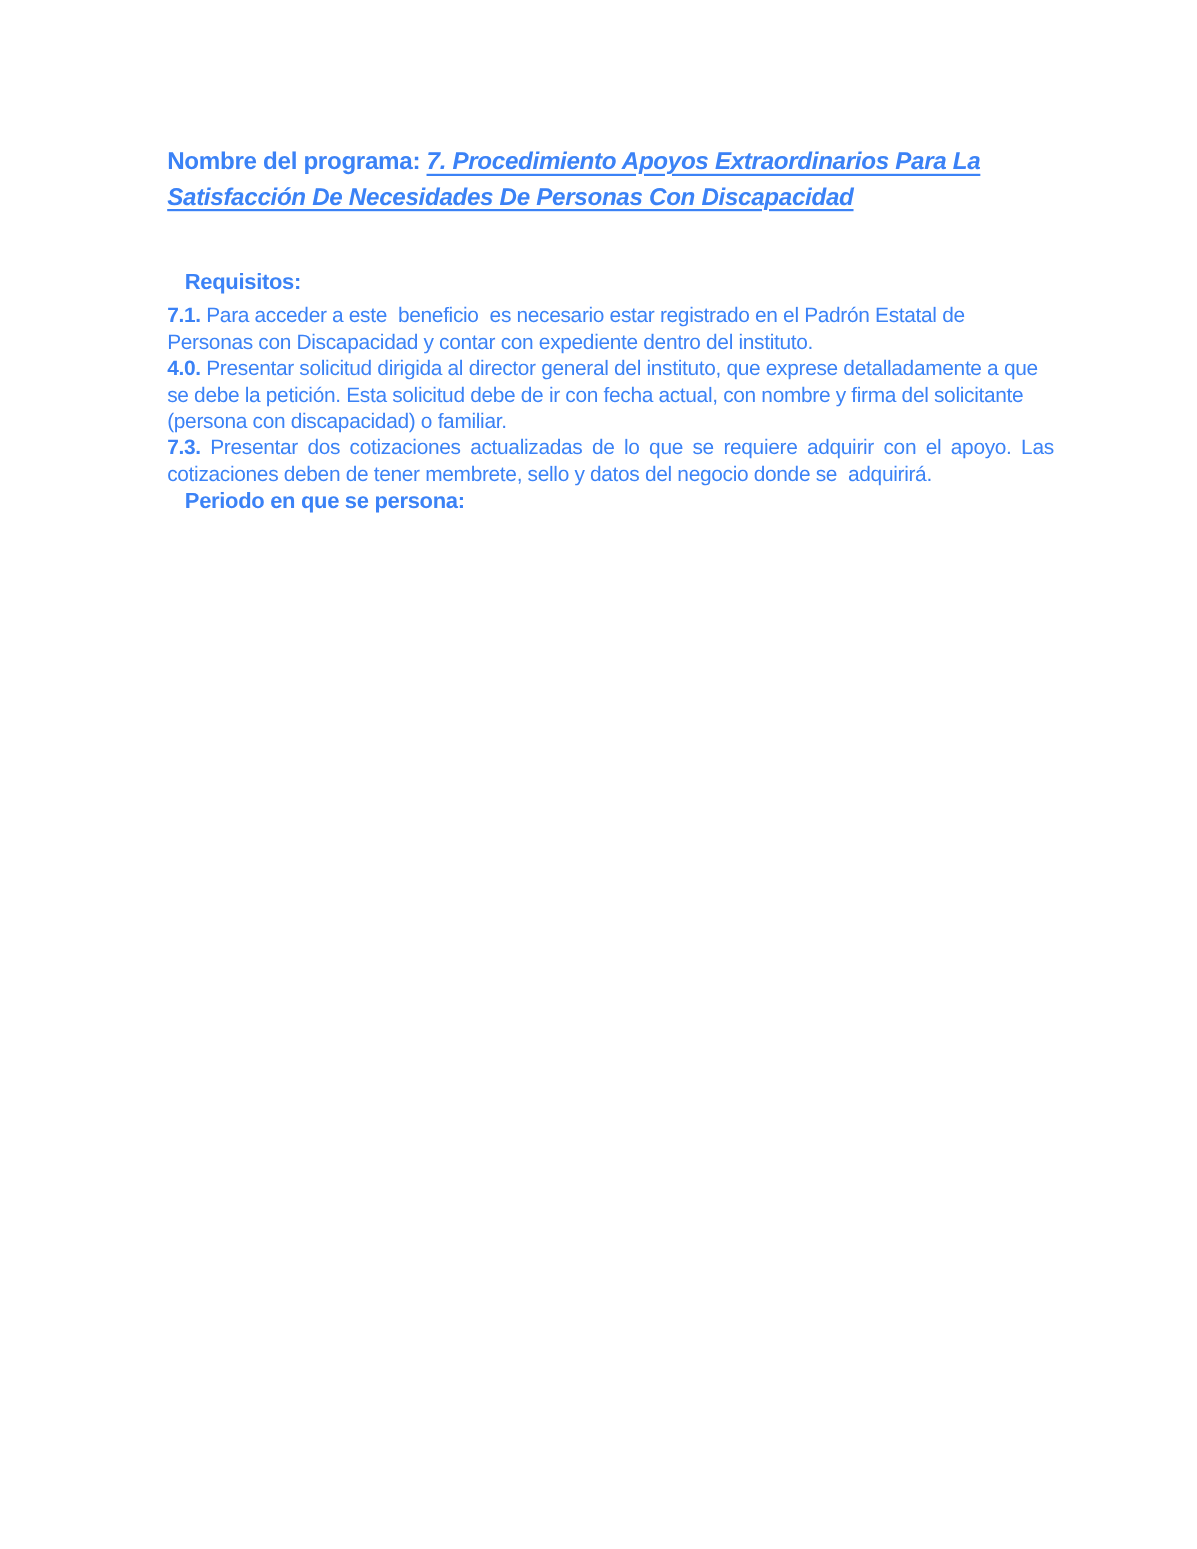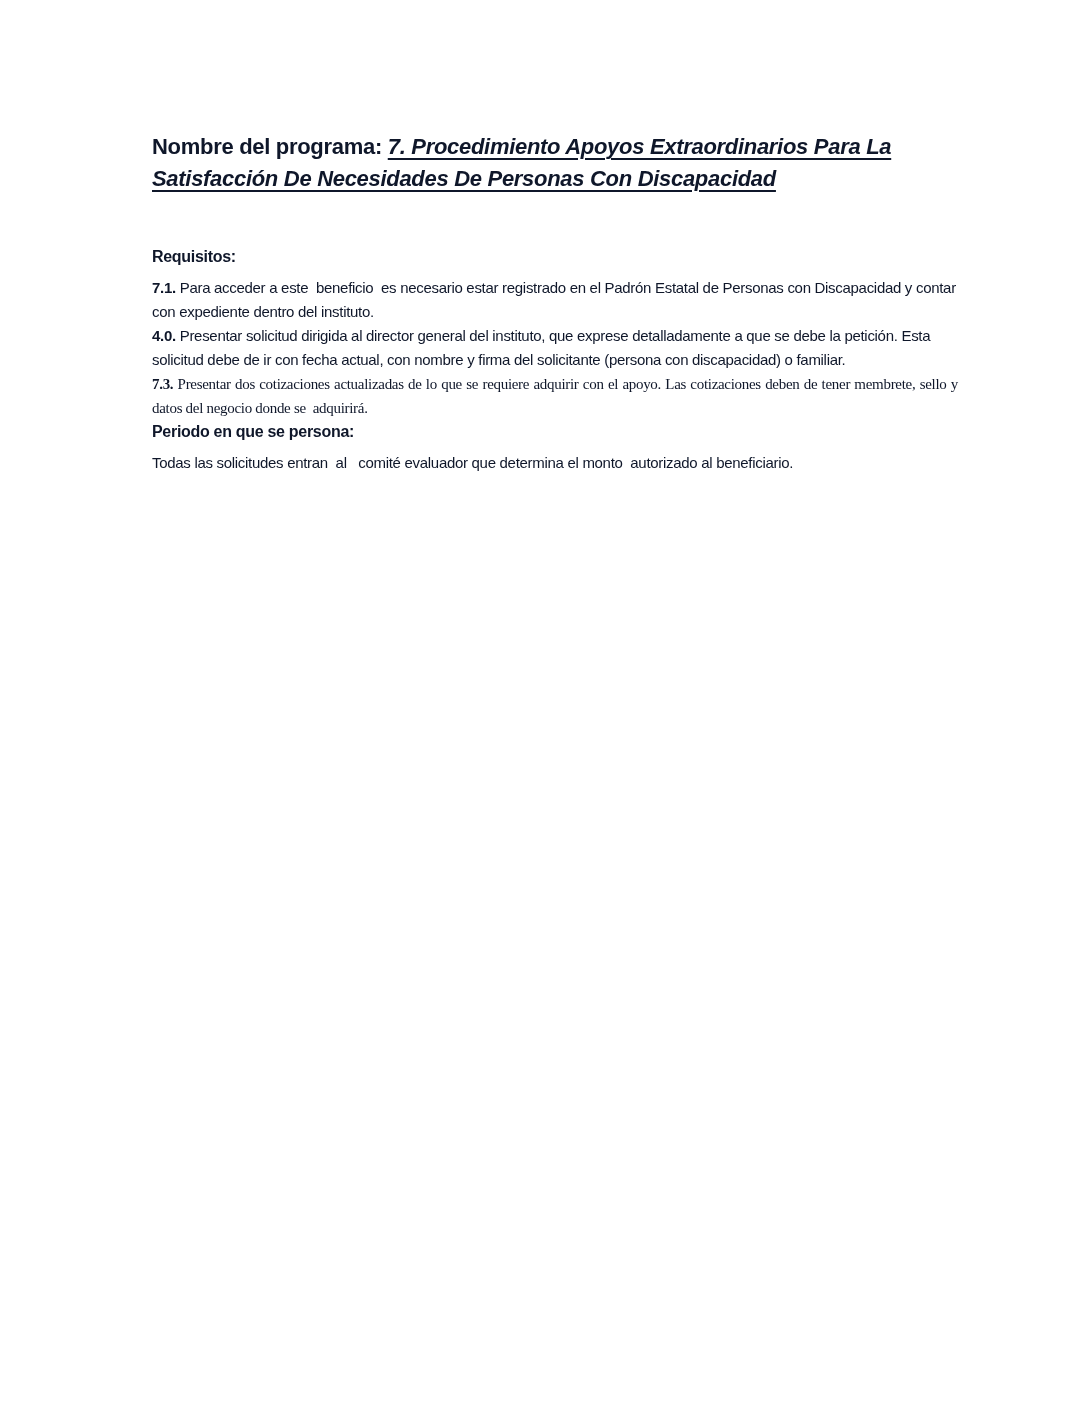--- a/index.html
+++ b/index.html
@@ -9,64 +9,63 @@
     width: 1088px;
     height: 1408px;
     overflow: hidden;
   }
   .doc {
     box-sizing: border-box;
     width: 1088px;
     height: 1068px;
     padding: 131px 130px 0 152px;
     font-family: "Liberation Sans", sans-serif;
-    color: #0f172a;
+    color: #3b82f6;
     letter-spacing: -0.3px;
   }
   .title {
     font-size: 22px;
     line-height: 32px;
     font-weight: bold;
     margin: 0 0 50px 0;
   }
   .title .program {
     font-style: italic;
     text-decoration: underline;
     text-decoration-thickness: 2px;
     text-underline-offset: 4px;
   }
   h2.heading {
-    font-size: 16px;
+    font-size: 20px;
     line-height: 24px;
     font-weight: bold;
-    margin: 0 0 7px 0;
+    margin: 0 0 7px 16px;
   }
   p.body {
-    font-size: 15px;
+    font-size: 19px;
     line-height: 24px;
     margin: 0;
   }
   p.body .num {
     font-weight: bold;
   }
   .mb-sec  { margin-bottom: 32px; }  
   .mb-para { margin-bottom: 26px; }  
   .mb-big  { margin-bottom: 42px; }  
-  .justify { text-align: justify; font-family: Liberation Serif, serif; }
+  .justify { text-align: justify; }
 </style>
 </head>
 <body>
 
 <div class="doc">
 
   <p class="title"><span>Nombre del programa: </span><span class="program">7. Procedimiento Apoyos Extraordinarios Para La Satisfacción De Necesidades De Personas Con Discapacidad</span></p>
 
   <h2 class="heading">Requisitos:</h2>
   <p class="body mb-sec"><span class="num">7.1.</span><span> Para acceder a este&nbsp; beneficio&nbsp; es necesario estar registrado en el Padrón Estatal de Personas con Discapacidad y contar con expediente dentro del instituto.</span></p>
 
   <p class="body mb-para"><span class="num">4.0.</span><span> Presentar solicitud dirigida al director general del instituto, que exprese detalladamente a que se debe la petición. Esta solicitud debe de ir con fecha actual, con nombre y firma del solicitante (persona con discapacidad) o familiar.</span></p>
 
   <p class="body justify mb-big"><span class="num">7.3.</span><span> Presentar dos cotizaciones actualizadas de lo que se requiere adquirir con el apoyo. Las cotizaciones deben de tener membrete, sello y datos del negocio donde se&nbsp; adquirirá.</span></p>
 
   <h2 class="heading">Periodo en que se persona:</h2>
-  <p class="body"><span>Todas las solicitudes entran&nbsp; al&nbsp;&nbsp; comité evaluador que determina el monto&nbsp; autorizado al beneficiario.</span></p>
 
 </div>
 
 </body></html>

